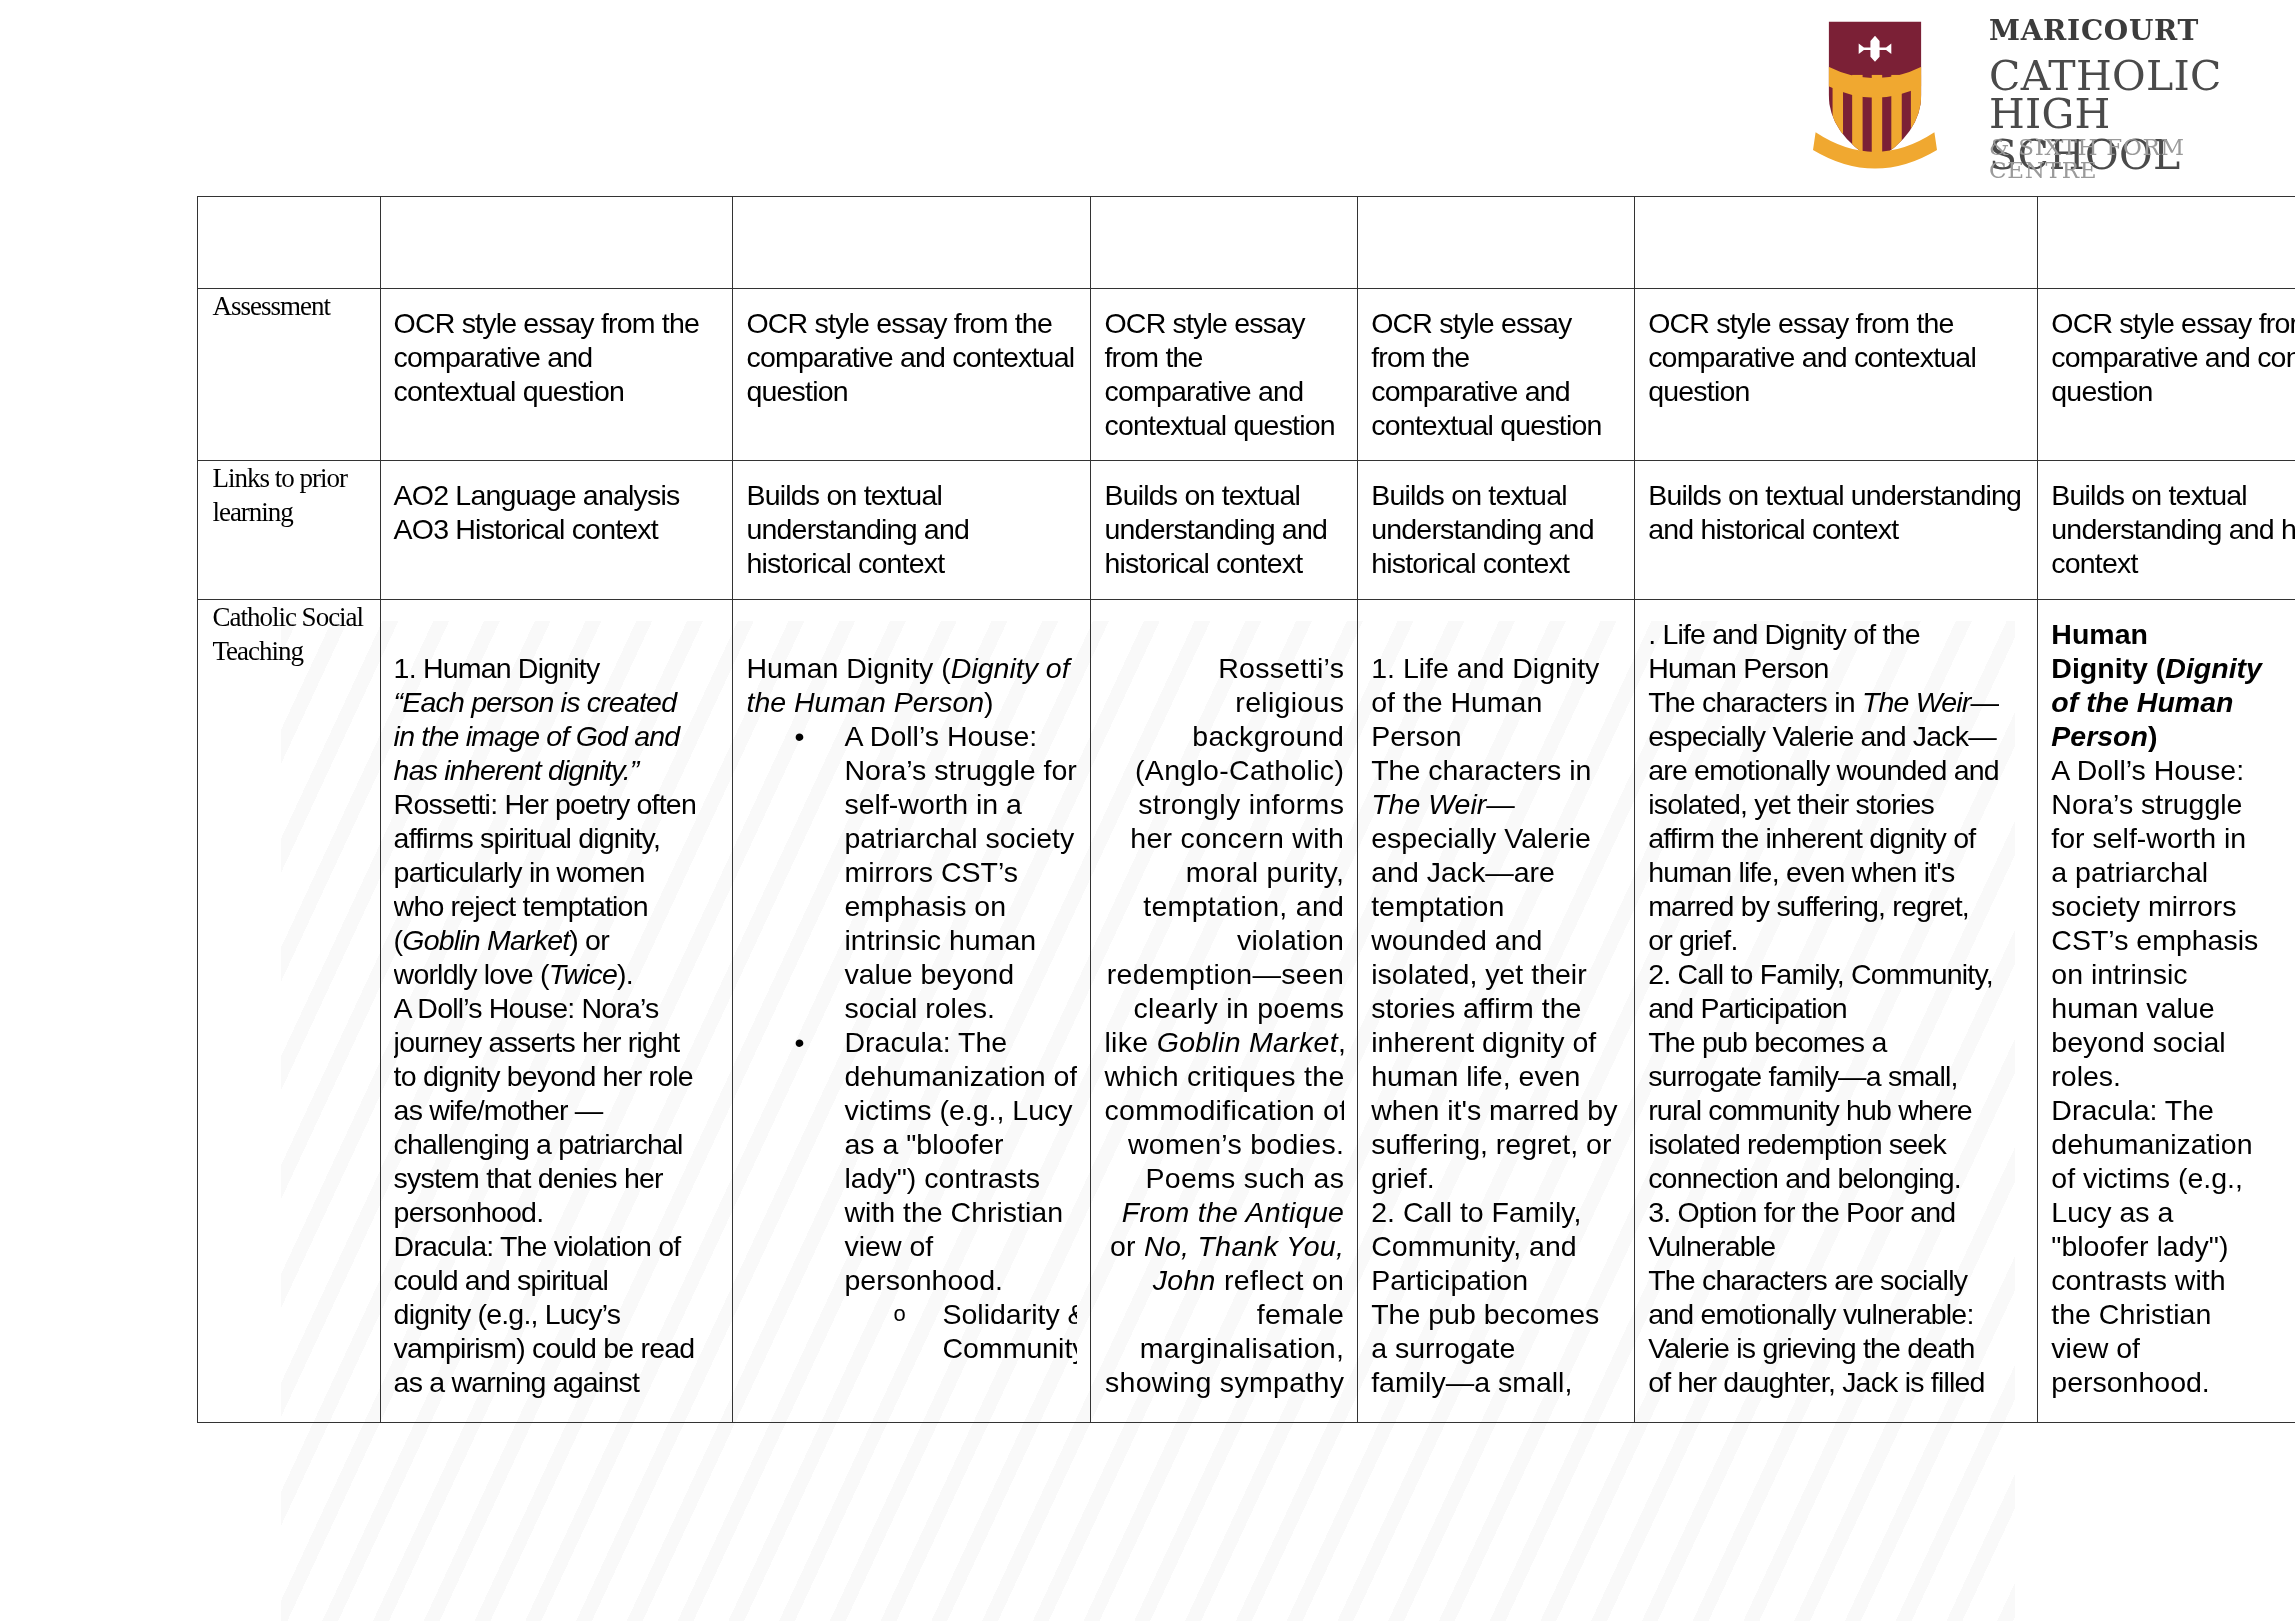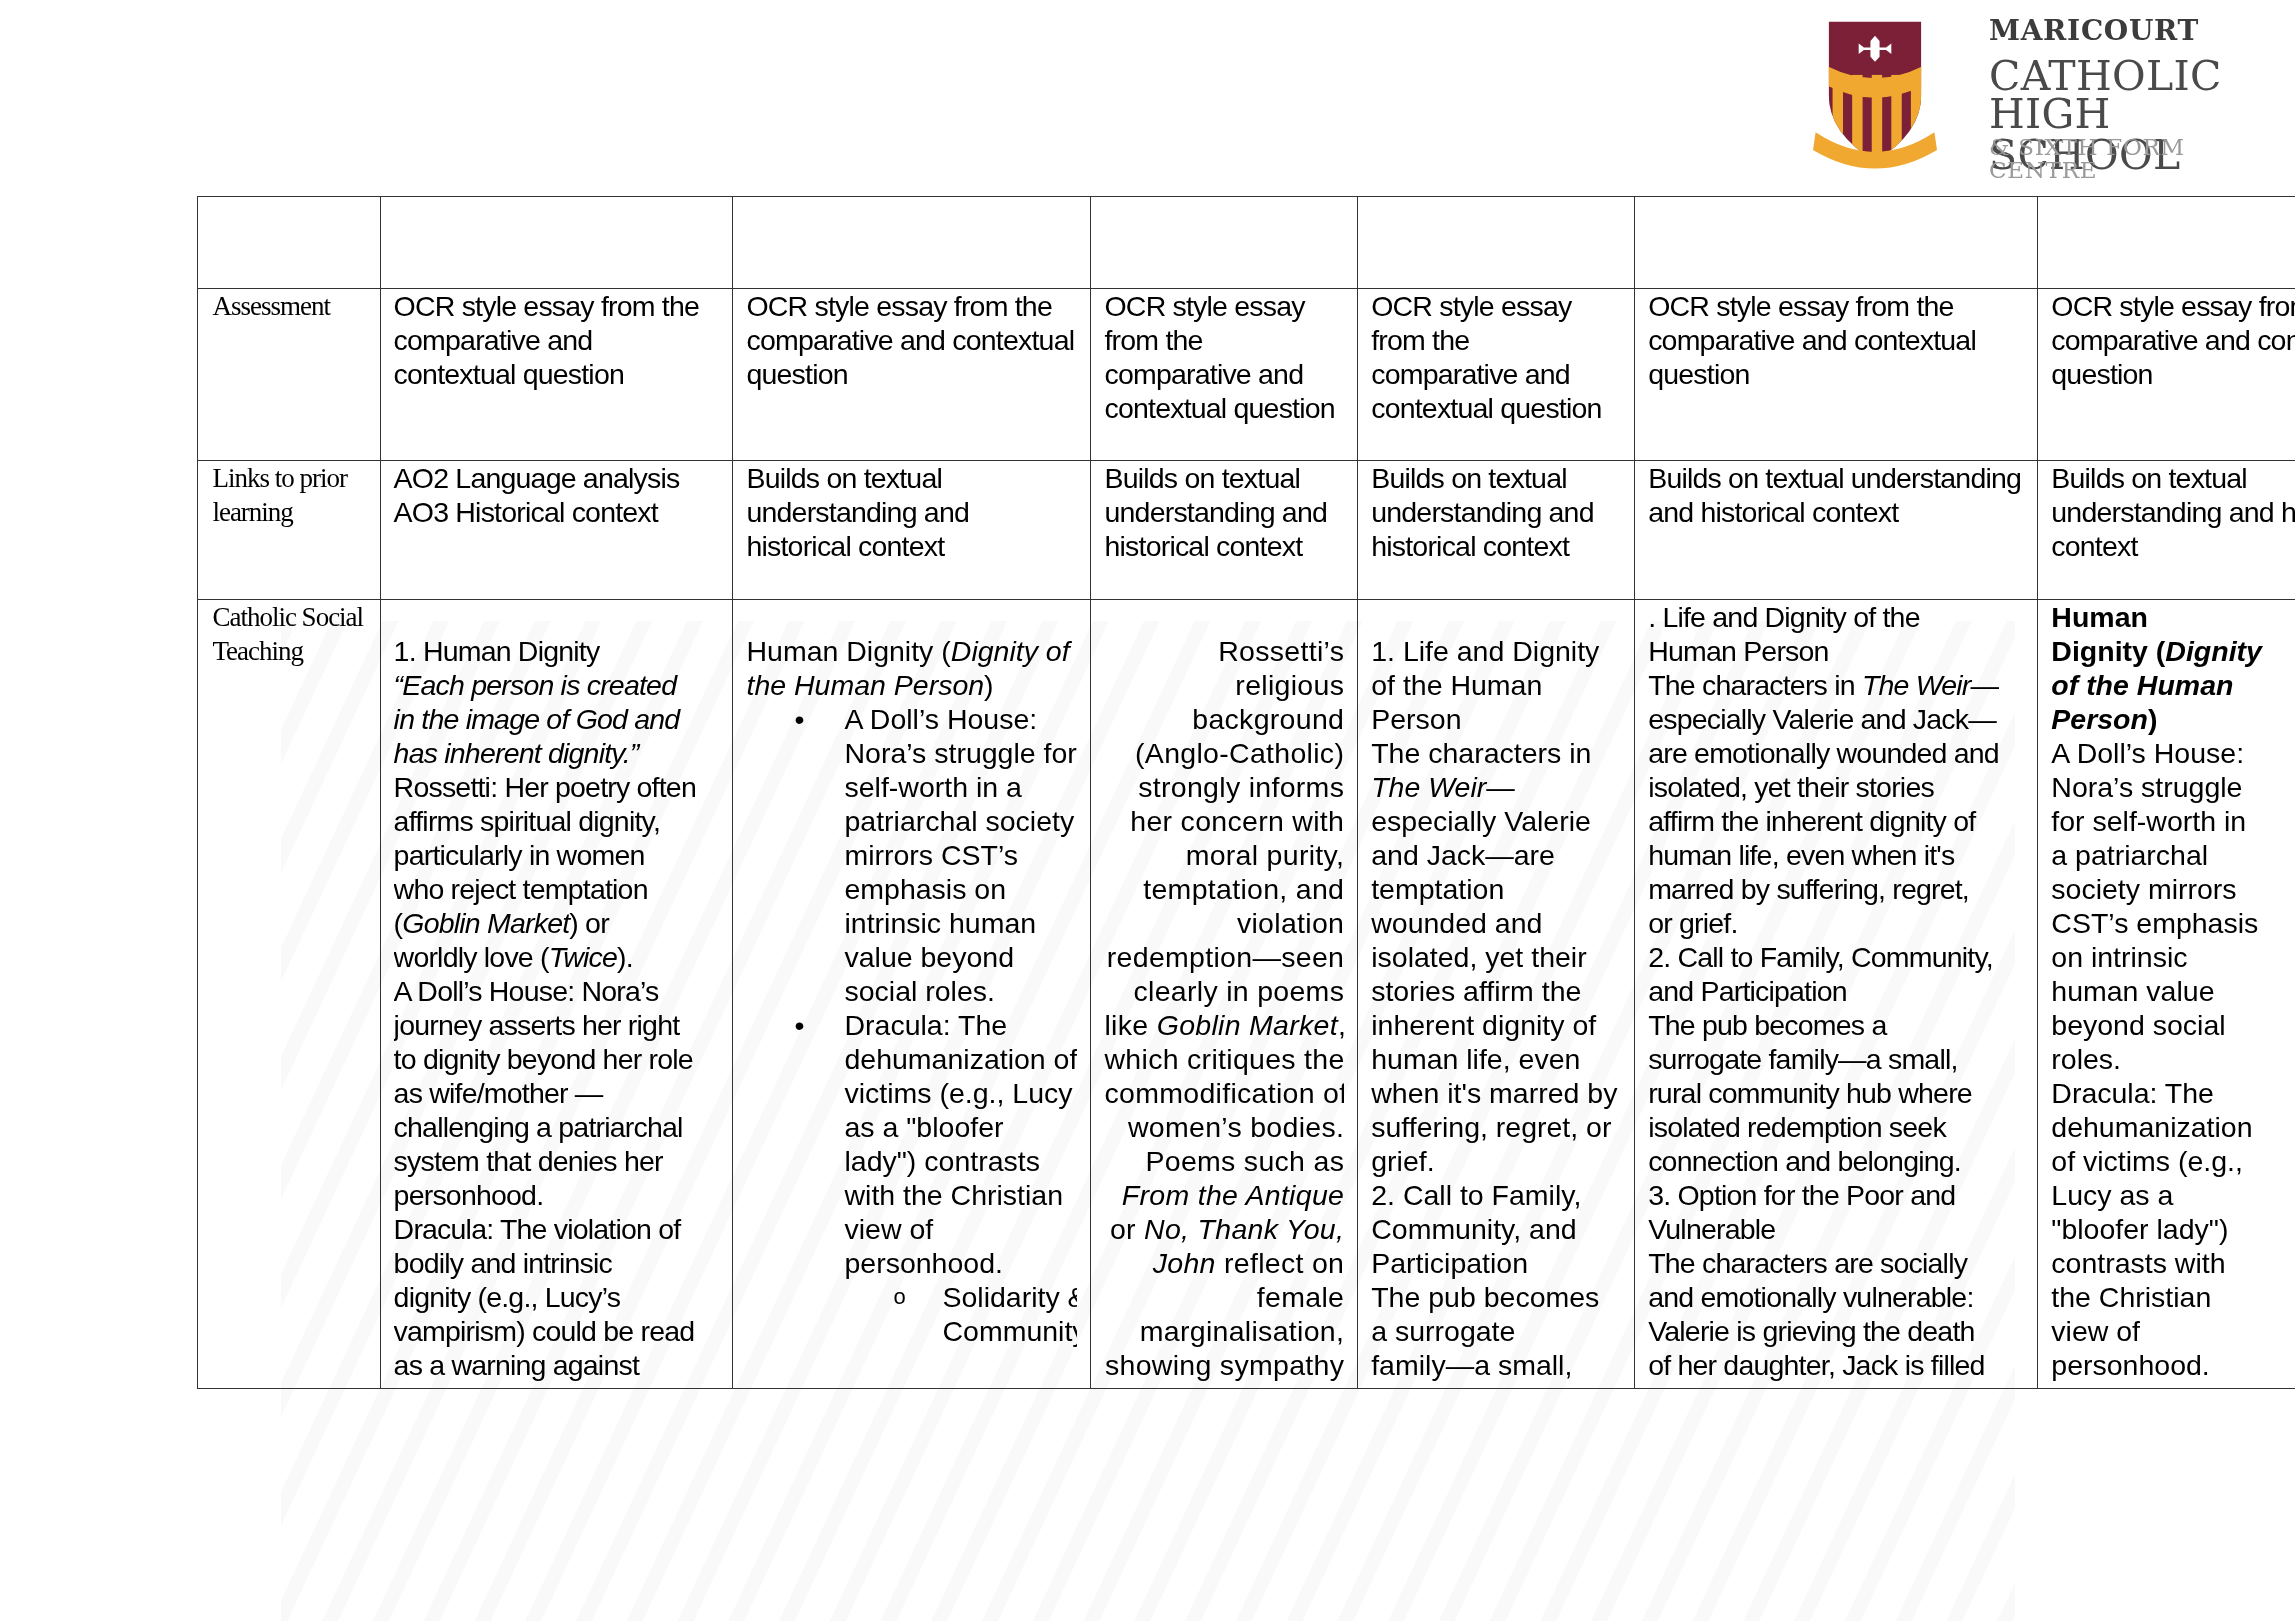--- a/index.html
+++ b/index.html
@@ -24,21 +24,21 @@
 
   
   .grid {
     position:absolute; left:197px; top:196px;
     border-collapse:collapse; table-layout:fixed;
     width:2224px;
   }
   .grid td {
     border:1.3px solid #333;
     vertical-align:top;
-    padding:0 13px;
+    padding:17px 13px;
     font-size:28.5px; line-height:34px;
     overflow:hidden;
   }
   .grid td.label {
     font-family:Liberation Serif, serif; font-size:27px; line-height:34px;
     padding:0 14.4px;
     letter-spacing:-1px;
   }
   .r0 { height:92px; }
   .r1 { height:172px; }
@@ -149,21 +149,21 @@
             <span class="line">(<i>Goblin Market</i>) or</span>
             <span class="line">worldly love (<i>Twice</i>).</span>
             <span class="line">A Doll’s House: Nora’s</span>
             <span class="line">journey asserts her right</span>
             <span class="line">to dignity beyond her role</span>
             <span class="line">as wife/mother —</span>
             <span class="line">challenging a patriarchal</span>
             <span class="line">system that denies her</span>
             <span class="line">personhood.</span>
             <span class="line">Dracula: The violation of</span>
-            <span class="line">bodily and intrinsic</span>
+            <span class="line">could and spiritual</span>
             <span class="line">dignity (e.g., Lucy’s</span>
             <span class="line">vampirism) could be read</span>
             <span class="line">as a warning against</span>
           </div>
         </td>
     <td>
           <div class="cst">
             <span class="line">&nbsp;</span>
             <span class="line">Human Dignity (<i>Dignity of</i></span>
             <span class="line"><i>the Human Person</i>)</span>

